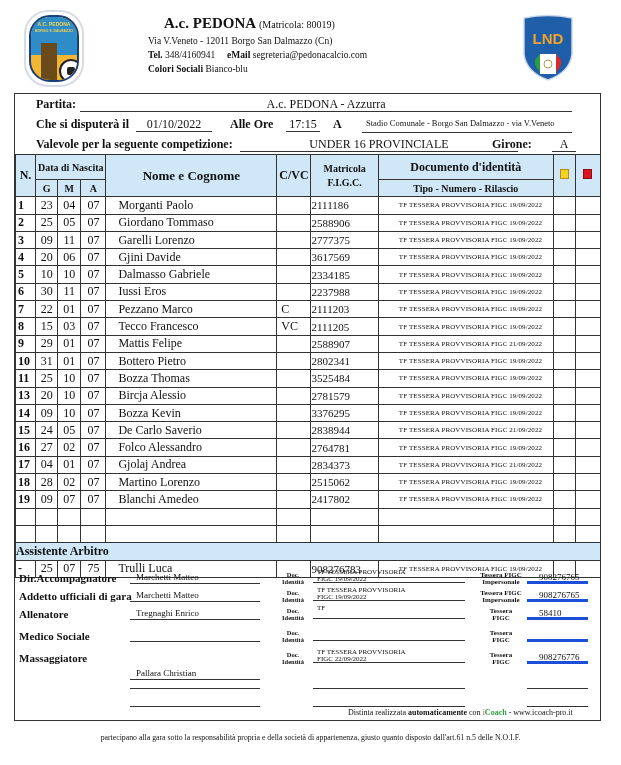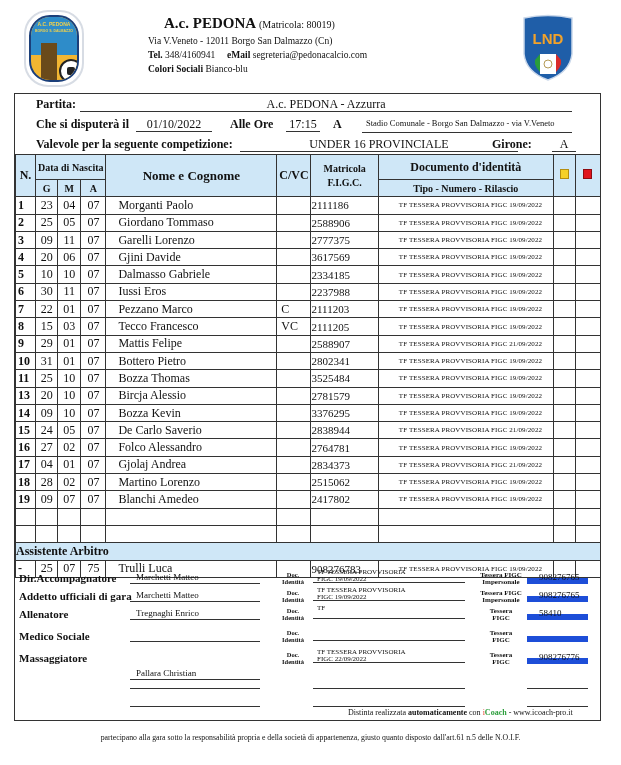--- a/index.html
+++ b/index.html
@@ -38,21 +38,21 @@
   .hdr td { background: #cfe7f7; font-weight: bold; text-align: center; }
   .sq-y { display: inline-block; width: 9px; height: 10px; background: #f6d128; border: 1px solid #b58e10; }
   .sq-r { display: inline-block; width: 9px; height: 10px; background: #e0141c; border: 1px solid #8e0b10; }
   .sect td { background: #cfe7f7; font-weight: bold; font-size: 11px; padding-left: 2px; }
 
   .staff-label { left: 19px; font-weight: bold; font-size: 11px; }
   .staff-name { left: 130px; width: 130px; border-bottom: 1px solid #333; font-size: 9px; padding-left: 6px; height: 13px; line-height: 12px; }
   .docid { left: 278px; width: 30px; font-family: "Liberation Serif", serif; font-size: 6.5px; font-weight: bold; line-height: 6.5px; text-align: center; }
   .staff-doc { left: 313px; width: 152px; border-bottom: 1px solid #333; font-size: 7px; line-height: 7px; padding-left: 4px; height: 14px; }
   .tessera-lbl { left: 470px; width: 62px; font-size: 7px; font-weight: bold; line-height: 7px; text-align: center; }
-  .tessera-val { left: 527px; width: 61px; border-bottom: 6px solid #1d4ed8; font-size: 9px; padding-left: 12px; height: 13px; line-height: 12px; }
+  .tessera-val { left: 527px; width: 61px; border-bottom: 3px solid #1d4ed8; font-size: 9px; padding-left: 12px; height: 13px; line-height: 12px; }
   .blank-line { border-bottom: 1px solid #333; height: 1px; }
 
   .credit { left: 348px; top: 708px; font-size: 8px; }
   .credit b { font-weight: bold; }
   .credit .ic-i { color: #e23b2b; }
   .credit .ic-c { color: #2a9d3a; font-weight: bold; }
   .footer { left: 20px; top: 733px; width: 581px; text-align: center; font-size: 7.8px; line-height: 9px; }
 </style>
 </head>
 <body>

